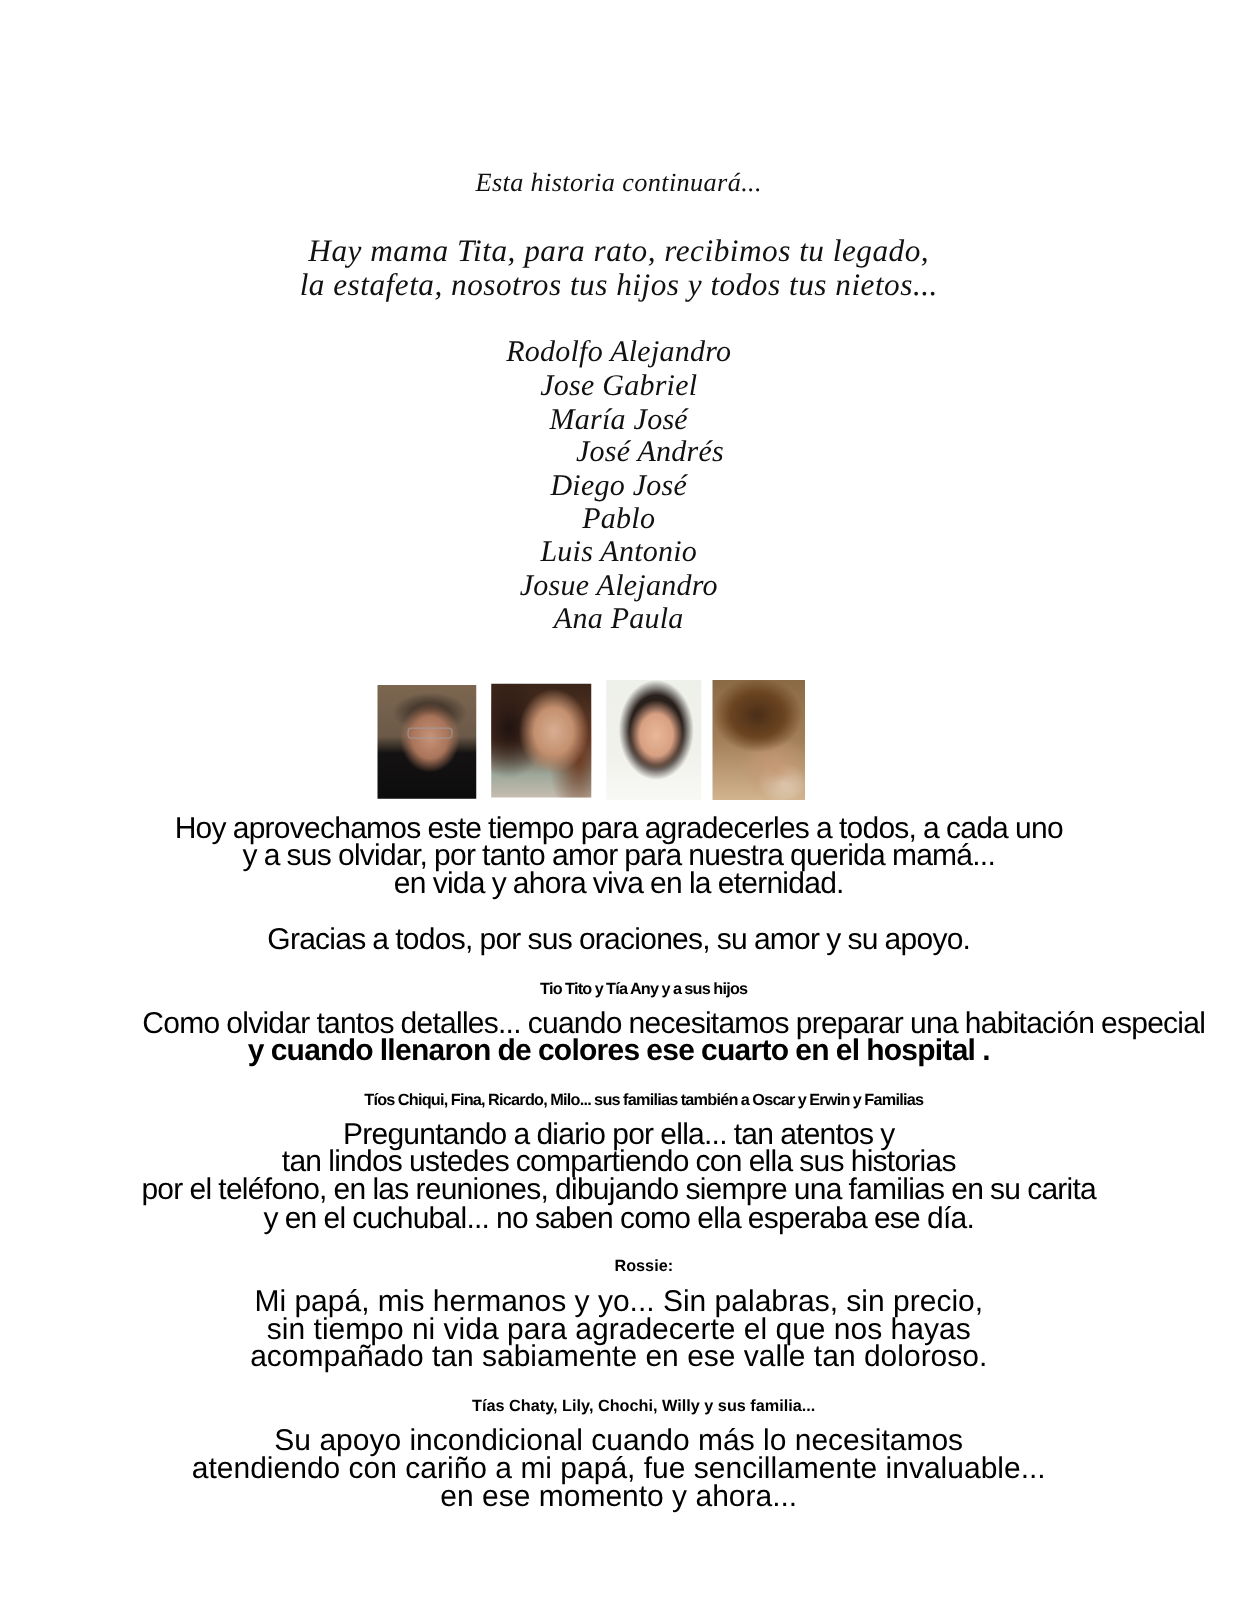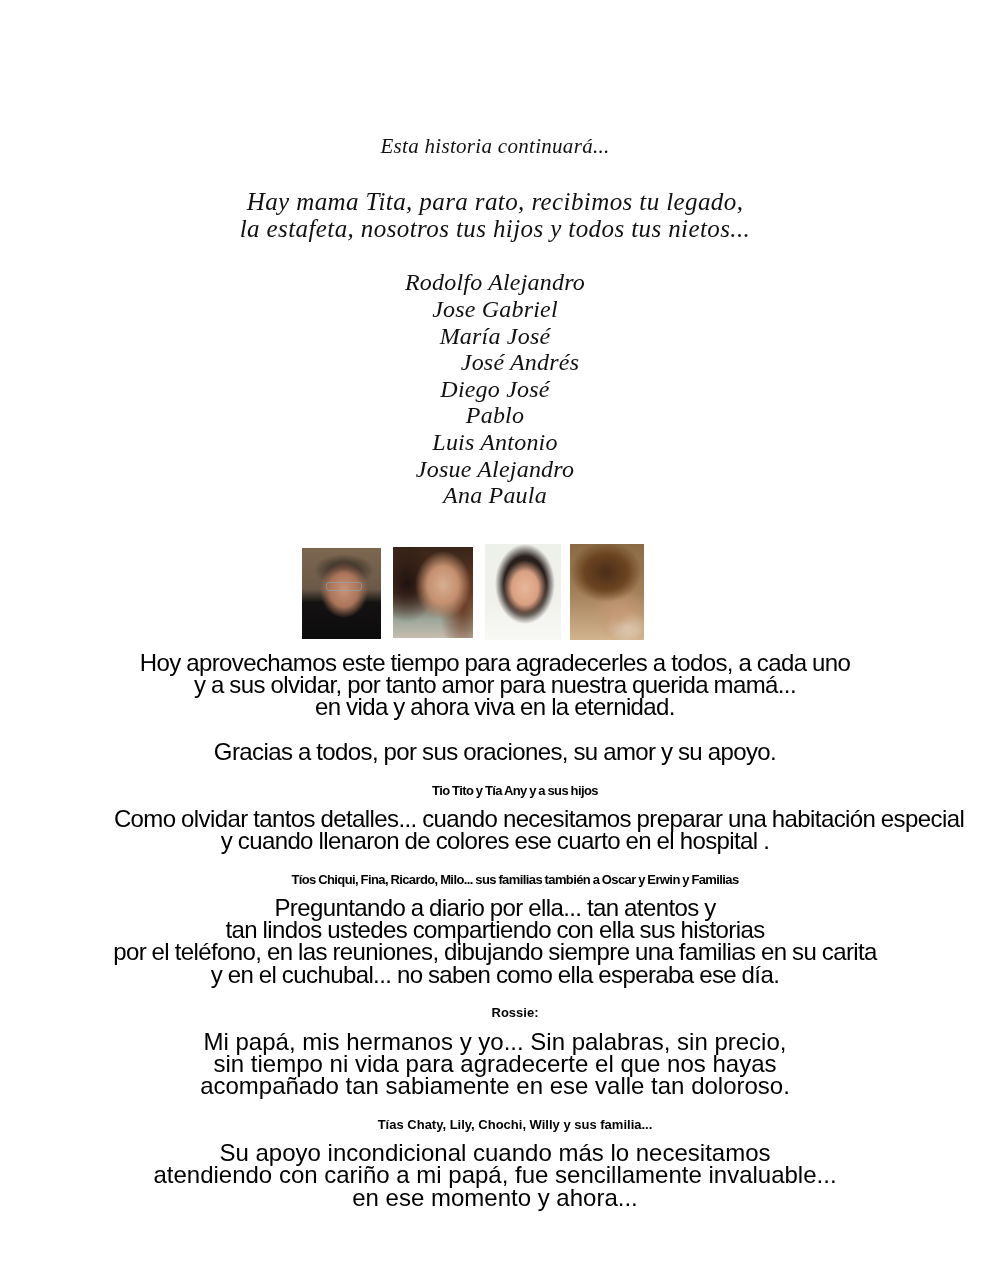--- a/index.html
+++ b/index.html
@@ -143,21 +143,21 @@
   <div>
     <div class="sans condensed" style="top:605px;">Hoy aprovechamos este tiempo para agradecerles a todos, a cada uno</div>
     <div class="sans condensed" style="top:627px;">y a sus olvidar, por tanto amor para nuestra querida mamá...</div>
     <div class="sans condensed" style="top:649px;">en vida y ahora viva en la eternidad.</div>
     <div class="sans condensed" style="top:694px;">Gracias a todos, por sus oraciones, su amor y su apoyo.</div>
   </div>
 
   <div>
     <div class="sans condensed bold" style="top:739px;">Tio Tito y Tía Any y a sus hijos</div>
     <div class="sans condensed" style="top:761px;padding-left:44px;">Como olvidar tantos detalles... cuando necesitamos preparar una habitación especial</div>
-    <div class="sans condensed" style="top:783px;">y cuando llenaron de colores ese cuarto en el hospital .</div>
+    <div class="sans condensed" style="top:783px;font-weight:bold;">y cuando llenaron de colores ese cuarto en el hospital .</div>
   </div>
 
   <div>
     <div class="sans condensed bold" style="top:828px;">Tíos Chiqui, Fina, Ricardo, Milo... sus familias también a Oscar y Erwin y Familias</div>
     <div class="sans condensed" style="top:850px;">Preguntando a diario por ella... tan atentos y</div>
     <div class="sans condensed" style="top:872px;">tan lindos ustedes compartiendo con ella sus historias</div>
     <div class="sans condensed" style="top:894px;">por el teléfono, en las reuniones, dibujando siempre una familias en su carita</div>
     <div class="sans condensed" style="top:917px;">y  en el cuchubal... no saben como ella  esperaba ese día.</div>
   </div>
 

